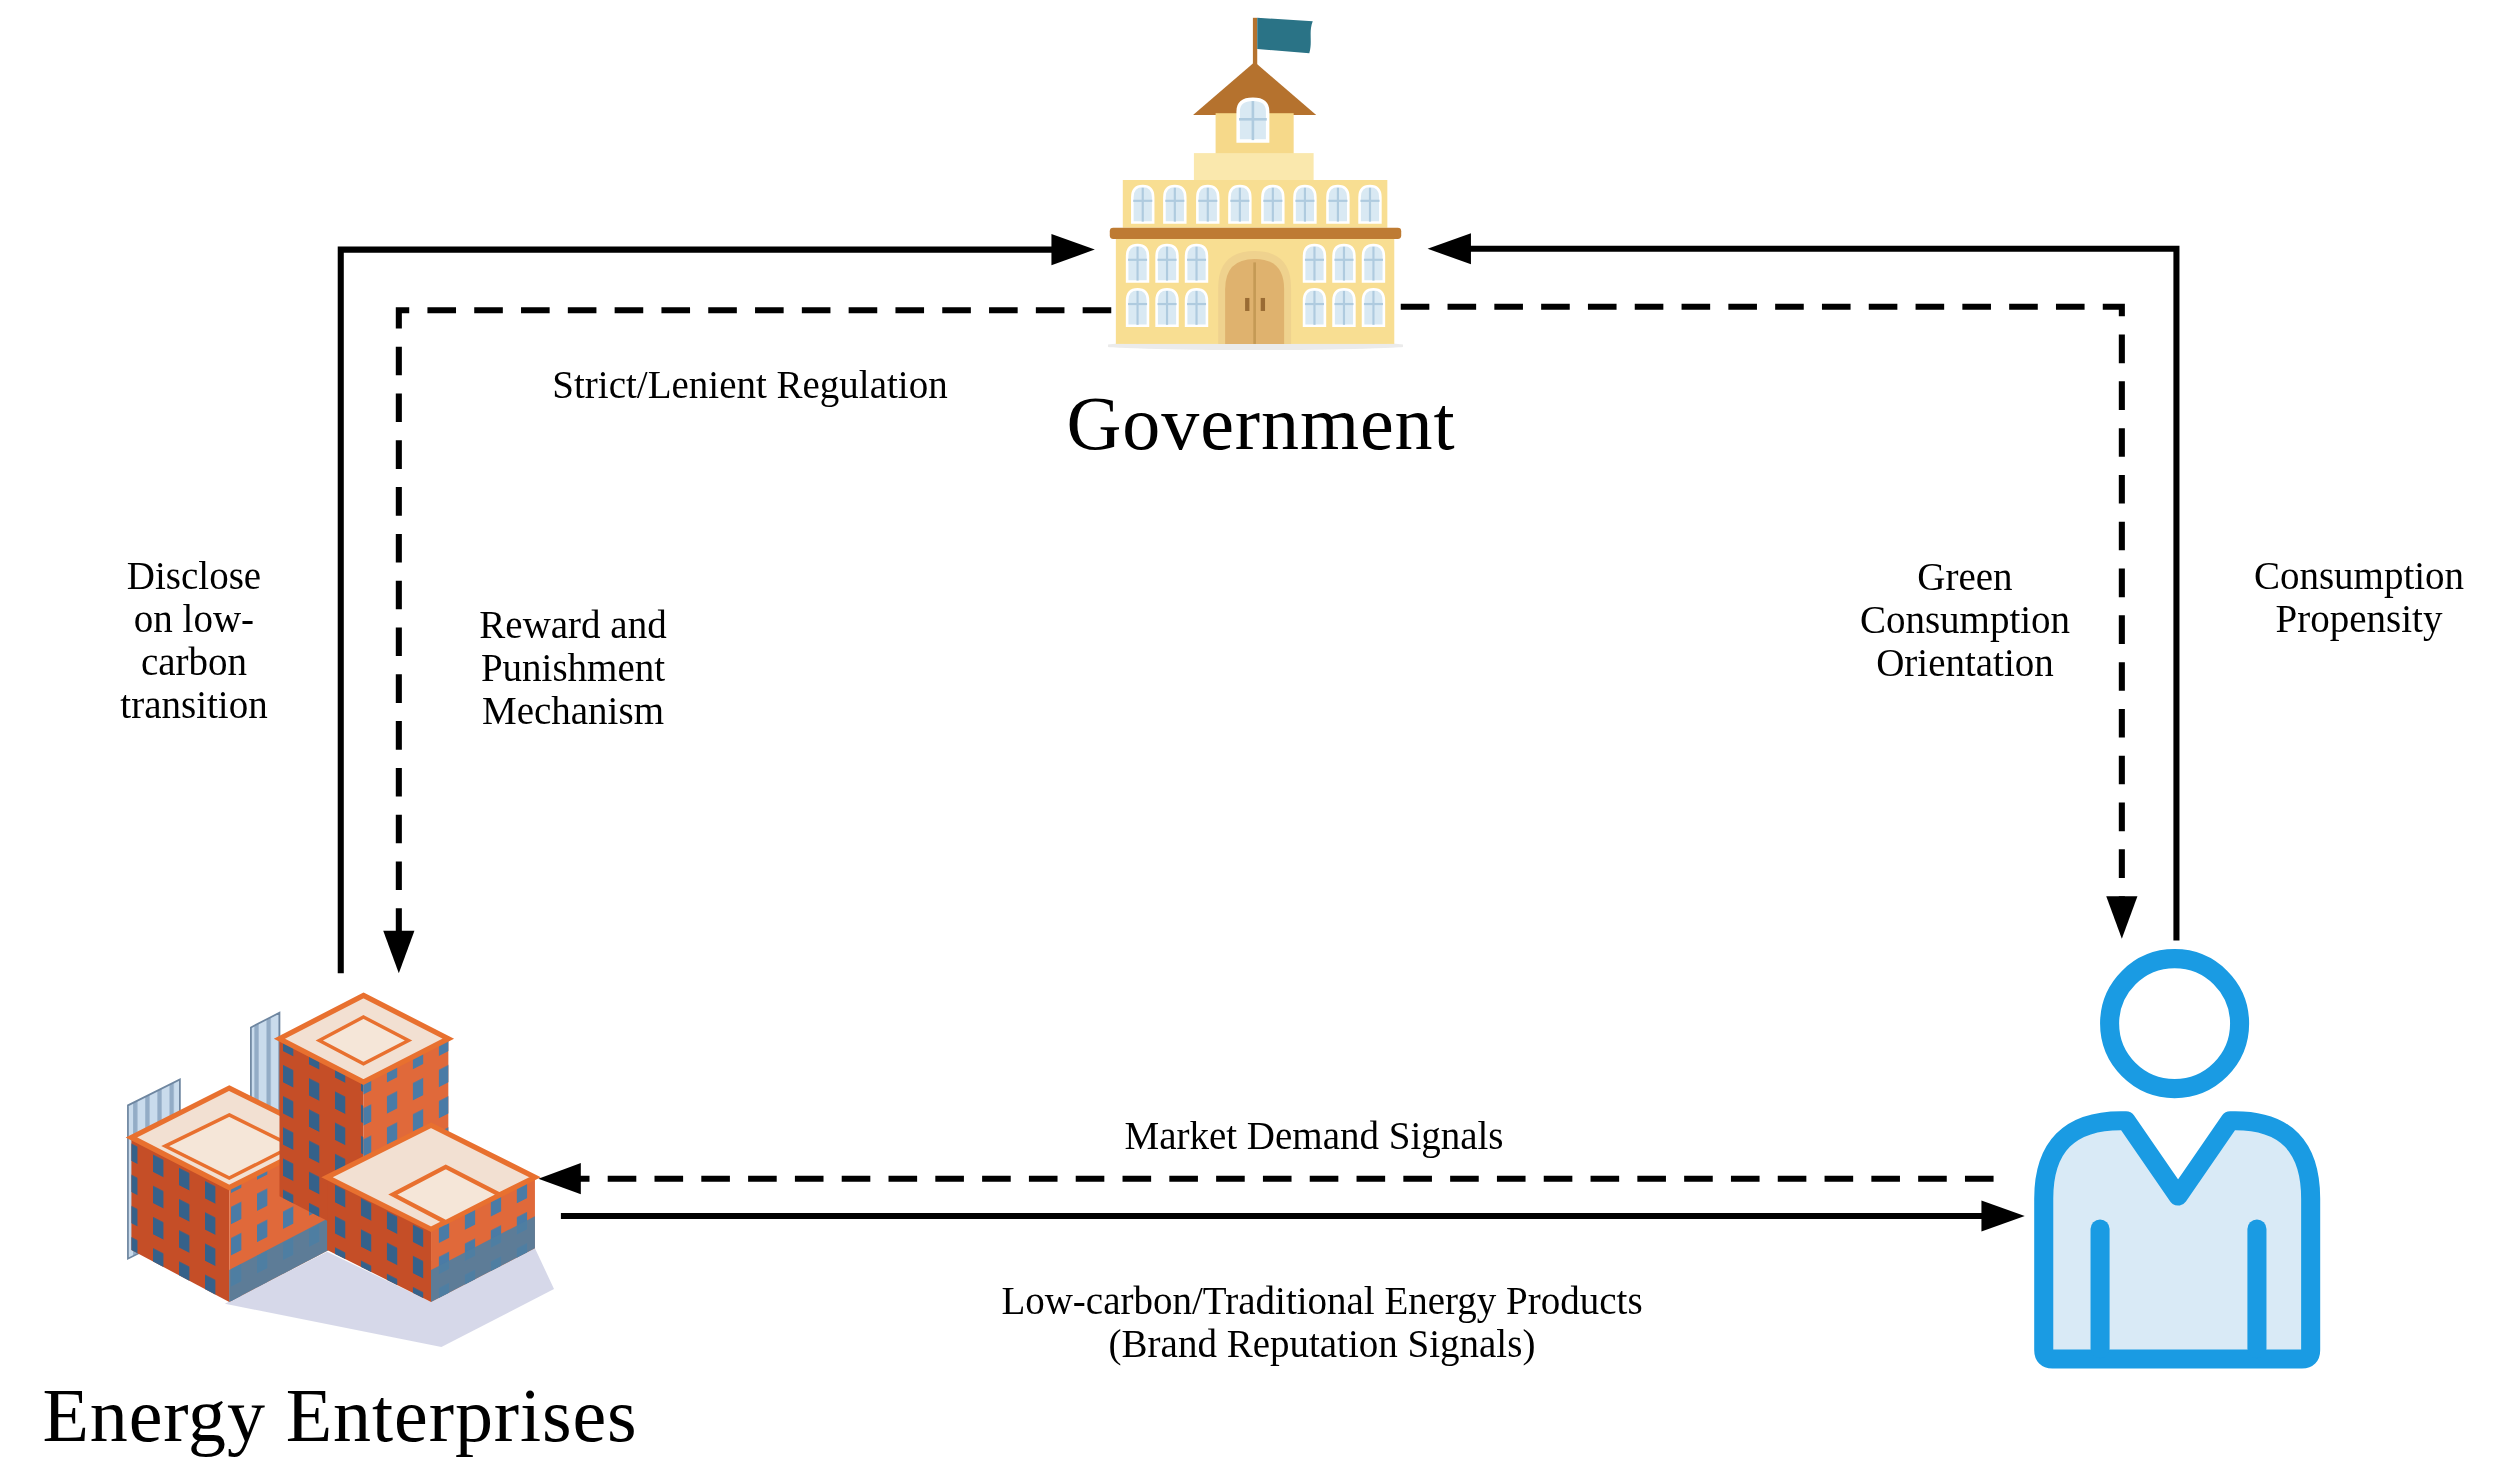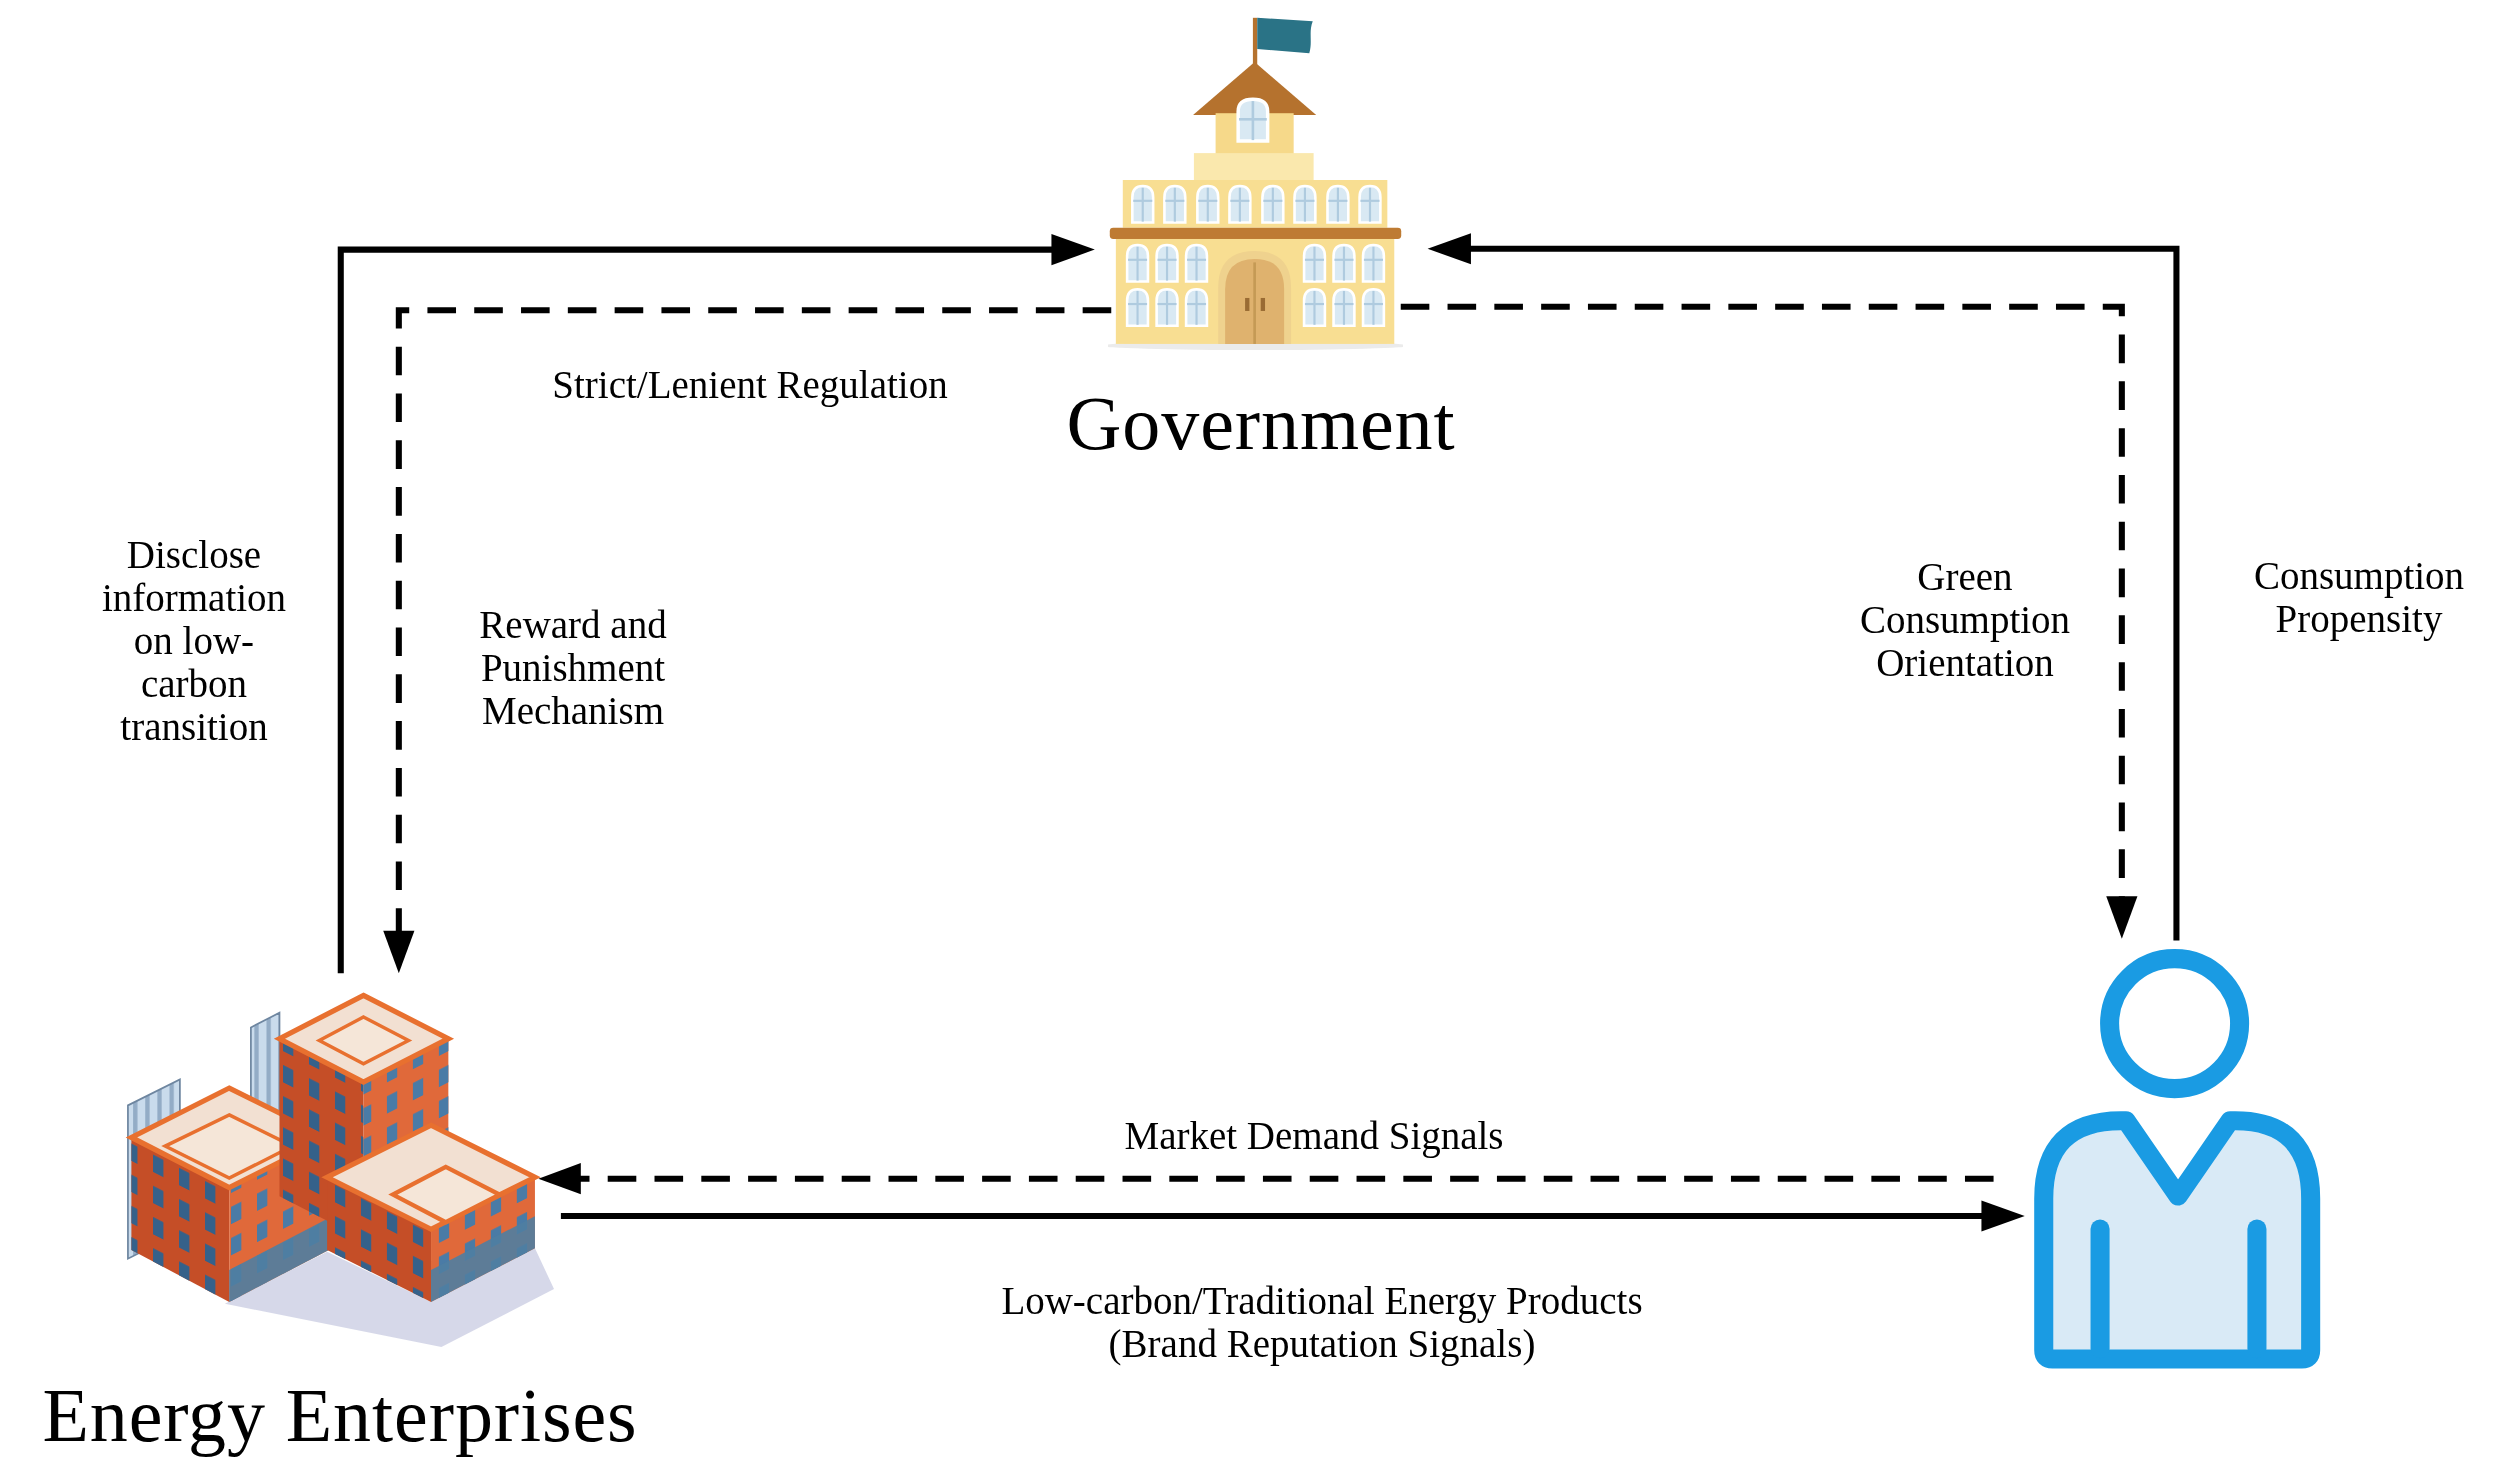--- a/index.html
+++ b/index.html
@@ -165,21 +165,20 @@
   </svg>
 
   <div class="lbl big" style="left:1261px;top:424px;">Government</div>
   <div class="lbl big" style="left:340px;top:1416px;">Energy Enterprises</div>
   <div class="lbl big" style="left:2178px;top:1496px;margin-top:44px;">Public</div>
 
   <div class="lbl" style="left:750px;top:385px;">Strict/Lenient Regulation</div>
 
   <div class="lbl" style="left:194px;top:641px;">
     <div>Disclose</div>
-    <div>information</div>
     <div>on low-</div>
     <div>carbon</div>
     <div>transition</div>
   </div>
 
   <div class="lbl" style="left:573px;top:668px;text-align:center;">
     <div>Reward and</div>
     <div>Punishment</div>
     <div>Mechanism</div>
   </div>

